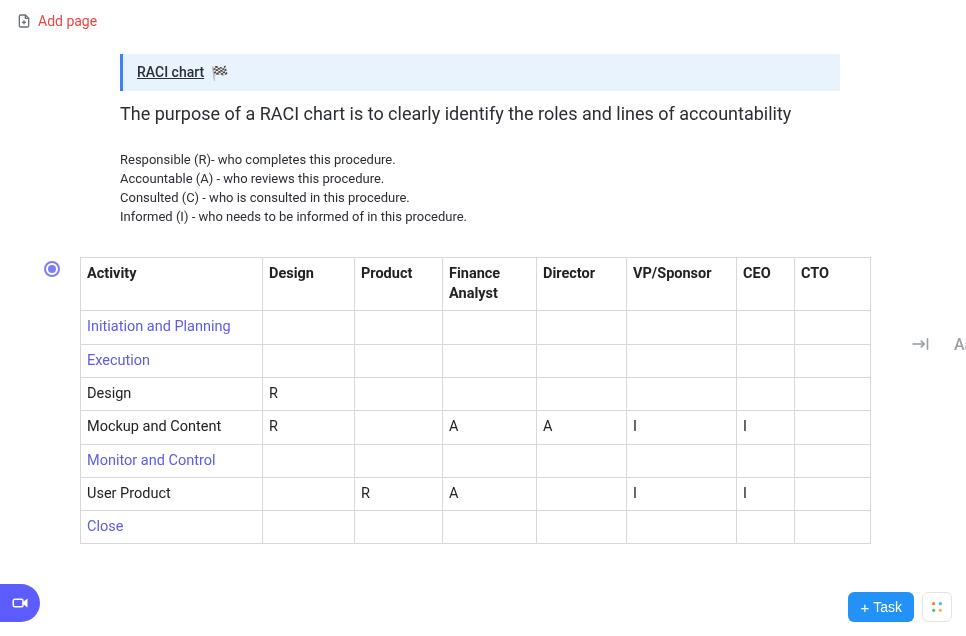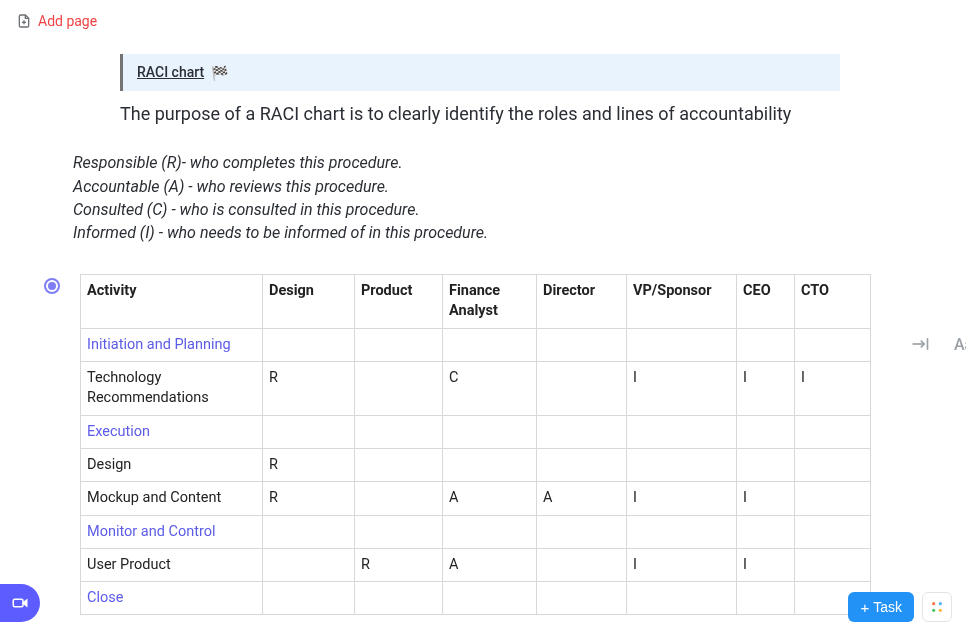--- a/index.html
+++ b/index.html
@@ -37,45 +37,44 @@
     position: absolute;
     top: 42px; bottom: 0;
     left: 0; right: 56px;
     padding: 6px 0 0 0;
   }
 
   .callout {
     margin: 6px 0 10px 120px;
     width: 720px;
     background: var(--callout-bg);
-    border-left: 3px solid #737373;
+    border-left: 3px solid #3b82f6;
     padding: 10px 14px;
   }
   .callout .title {
     font-weight: 500;
     text-decoration: underline;
     color: #2b2e34;
   }
   .callout .emoji {
     display:inline-block;
     vertical-align:middle;
     margin-left:4px;
   }
 
   .intro {
     margin: 4px 0 0 120px;
     width: 720px;
     font-size: 18px;
     line-height: 1.45;
   }
   .defs {
-    margin: 24px 0 0 73px;
+    margin: 24px 0 0 120px;
     width: 720px;
-    font-size: 16px;
-    font-style: italic;
+    font-size: 13px;
     line-height: 1.45;
   }
   .defs div { margin: 0; }
 
   .table-block {
     position: relative;
     margin: 30px 0 0 80px;
     width: 790px;
   }
   .block-dot {
@@ -218,30 +217,20 @@
             <td class="linkcell">Initiation and Planning</td>
             <td></td>
             <td></td>
             <td></td>
             <td></td>
             <td></td>
             <td></td>
             <td></td>
           </tr>
           <tr>
-            <td>Technology Recommendations</td>
-            <td>R</td>
-            <td></td>
-            <td>C</td>
-            <td></td>
-            <td>I</td>
-            <td>I</td>
-            <td>I</td>
-          </tr>
-          <tr>
             <td class="linkcell">Execution</td>
             <td></td>
             <td></td>
             <td></td>
             <td></td>
             <td></td>
             <td></td>
             <td></td>
           </tr>
           <tr>

